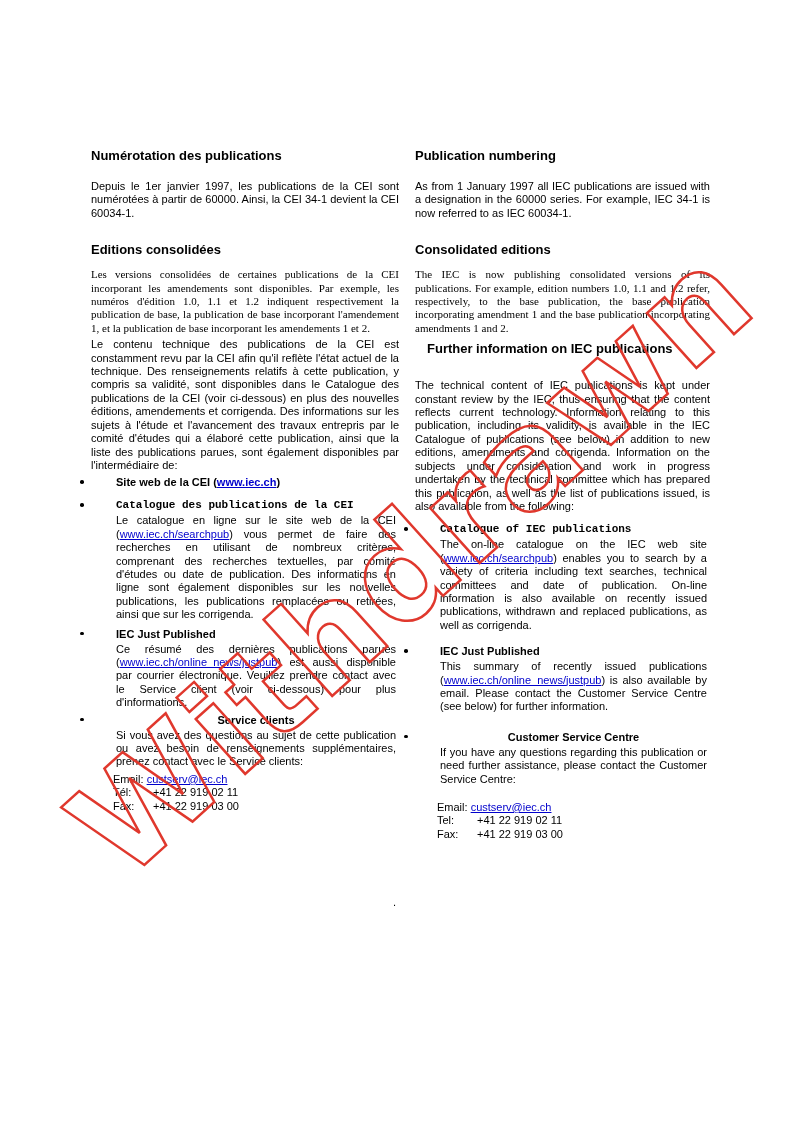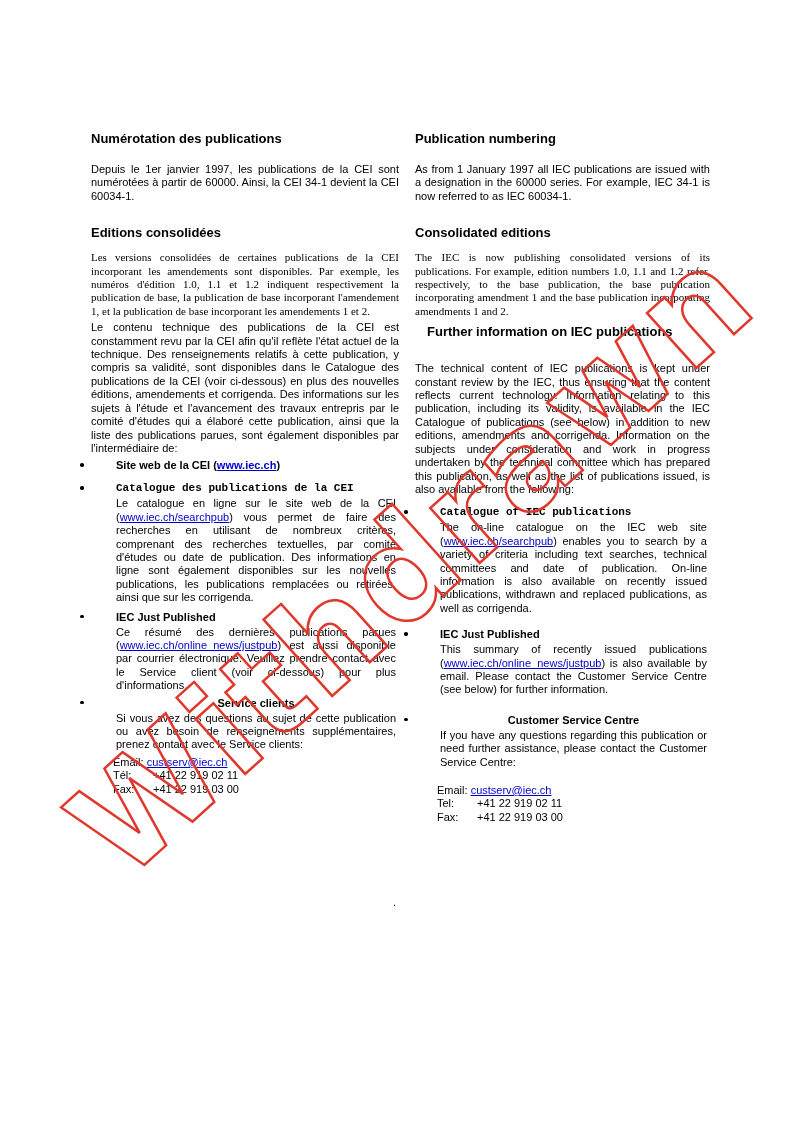--- a/index.html
+++ b/index.html
@@ -3,21 +3,21 @@
 <meta charset="utf-8">
 <style>
   html,body { margin:0; padding:0; }
   body {
     width:793px; height:1122px; position:relative;
     background:#ffffff; color:#000000;
     font-family:"Liberation Sans","DejaVu Sans",sans-serif;
     overflow:hidden;
   }
   .col {
-    position:absolute; top:129px;
+    position:absolute; top:146px;
     font-size:11px; line-height:13.4px; text-align:justify;
   }
   .col-left  { left:91px;  width:308px; }
   .col-right { left:415px; width:295px; }
 
   .sec-h {
     font-size:13px; font-weight:bold; line-height:20px;
     text-align:left; margin:0;
   }
   .sec-h .hline { display:block; }

